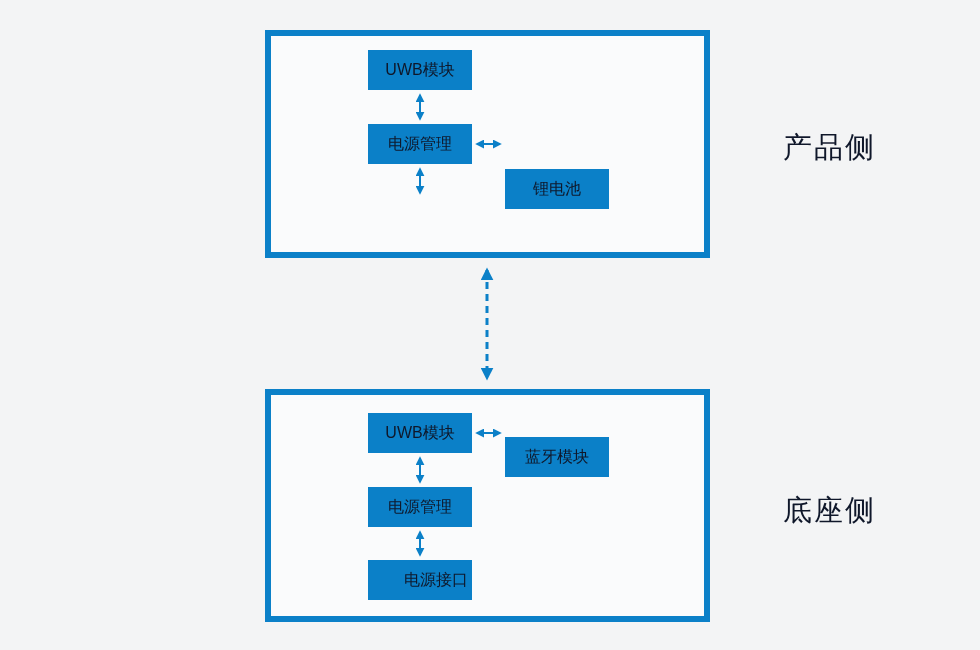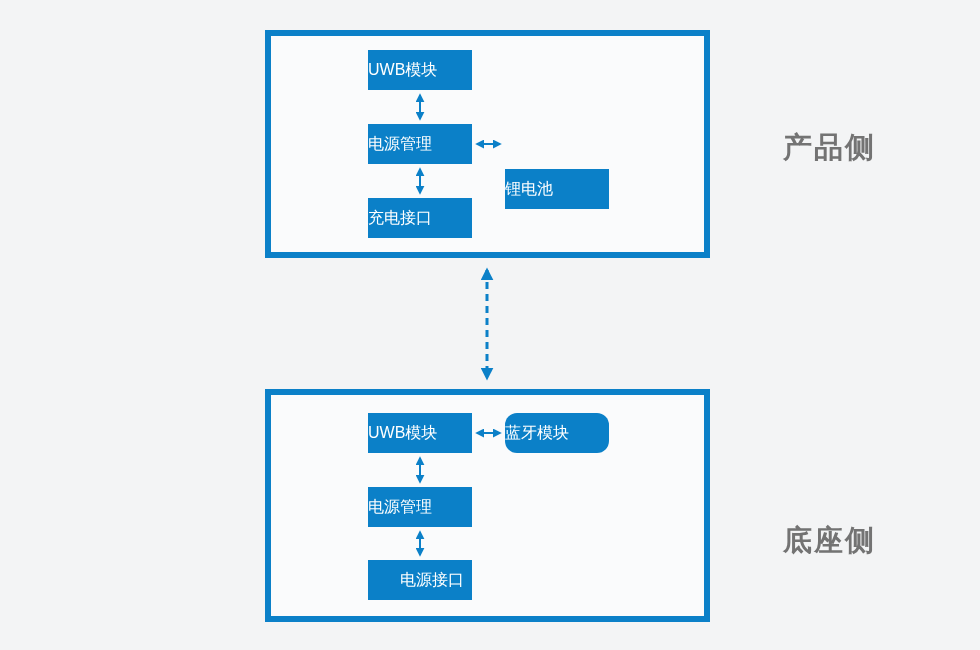--- a/index.html
+++ b/index.html
@@ -22,45 +22,46 @@
     background: #fafbfc;
   }
   .panel.product { left: 265px; top: 30px;  width: 445px; height: 228px; }
   .panel.base    { left: 265px; top: 389px; width: 445px; height: 233px; }
   .module {
     position: absolute;
     box-sizing: border-box;
     width: 104px;
     height: 40px;
     background: #0b80c8;
-    color: #ffffff;
+    color: #0f172a;
     font-size: 16px;
     display: flex;
     align-items: center;
+    justify-content: center;
     white-space: nowrap;
   }
   .m-p-uwb    { left: 368px; top: 50px;  }
   .m-p-pwr    { left: 368px; top: 124px; }
   .m-p-bat    { left: 505px; top: 124px; margin-top: 45px; }
   .m-p-chg    { left: 368px; top: 198px; }
   .m-b-uwb    { left: 368px; top: 413px; }
-  .m-b-bt     { left: 505px; top: 413px; border-radius: 12px; }
+  .m-b-bt     { left: 505px; top: 437px; }
   .m-b-pwr    { left: 368px; top: 487px; }
   .m-b-port   { left: 368px; top: 560px; padding-left: 32px; }
   .side-label {
     position: absolute;
-    color: #737373;
+    color: #0f172a;
     font-size: 29px;
-    font-weight: bold;
+    font-weight: normal;
     letter-spacing: 2px;
     line-height: 34px;
     white-space: nowrap;
   }
   .side-label.product { left: 783px; top: 130px; }
-  .side-label.base    { left: 783px; top: 493px; margin-top: 30px; }
+  .side-label.base    { left: 783px; top: 493px; }
   .connector-layer {
     position: absolute;
     left: 0; top: 0;
     width: 980px;
     height: 650px;
     pointer-events: none;
   }
   .arrow-line {
     stroke: #0b80c8;
     stroke-width: 2;
@@ -109,23 +110,20 @@
 
   <div class="module m-p-uwb">
     <span>UWB模块</span>
   </div>
   <div class="module m-p-pwr">
     <span>电源管理</span>
   </div>
   <div class="module m-p-bat">
     <span>锂电池</span>
   </div>
-  <div class="module m-p-chg">
-    <span>充电接口</span>
-  </div>
 
   <div class="module m-b-uwb">
     <span>UWB模块</span>
   </div>
   <div class="module m-b-bt">
     <span>蓝牙模块</span>
   </div>
   <div class="module m-b-pwr">
     <span>电源管理</span>
   </div>

